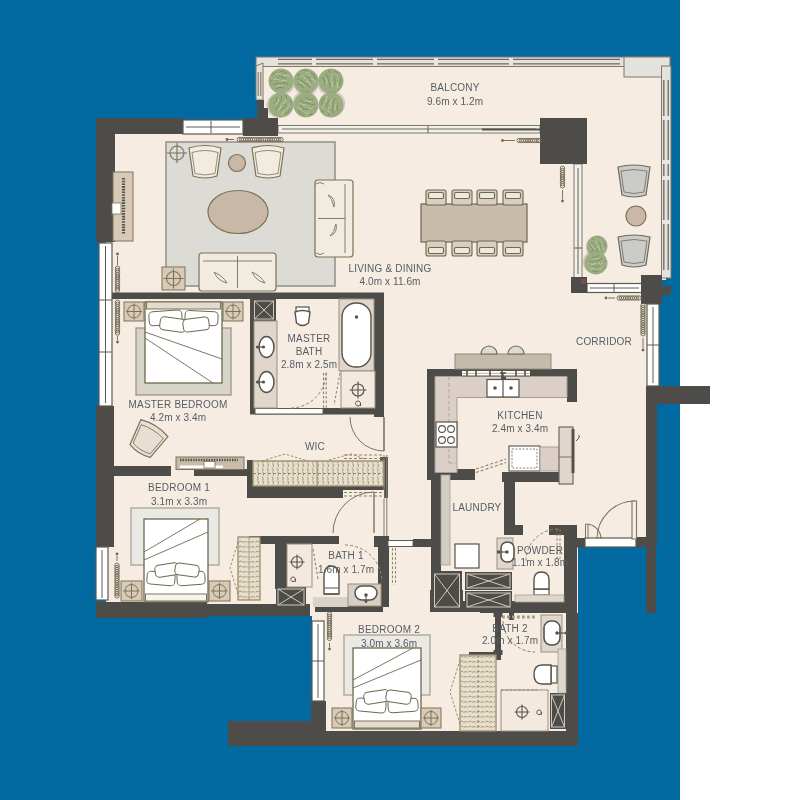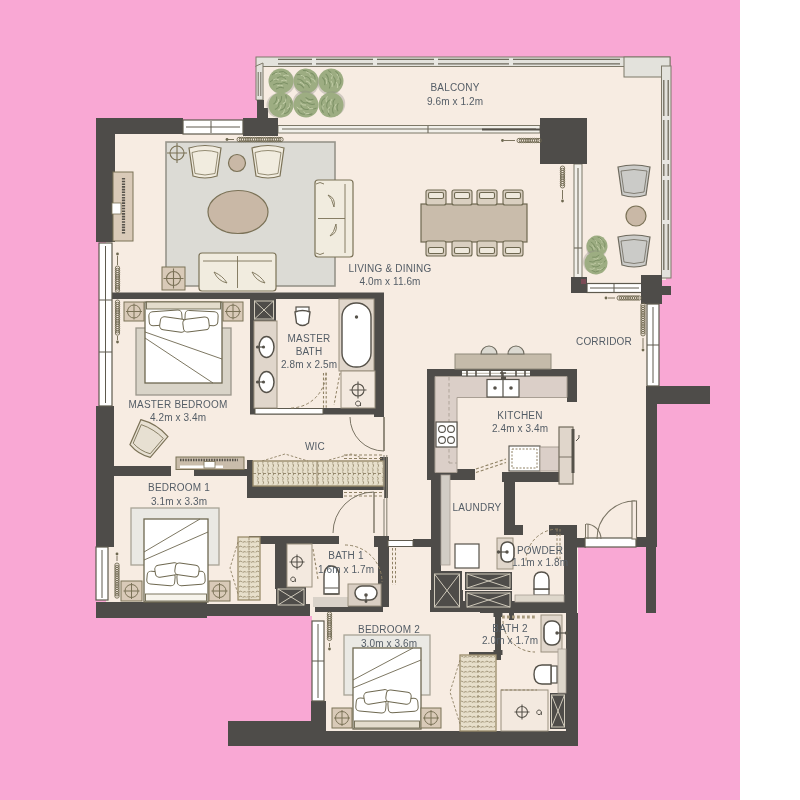--- a/index.html
+++ b/index.html
@@ -1,16 +1,16 @@
 <!DOCTYPE html>
 <html><head>
 <meta charset="utf-8">
 <style>
   html,body{margin:0;padding:0;background:#ffffff;}
-  #wrap{width:740px;height:800px;position:relative;background:#f9a8d4;}
+  #wrap{width:680px;height:800px;position:relative;background:#0369a1;}
   svg{display:block;}
   text{font-family:"Liberation Sans",sans-serif;fill:#545d66;}
   .lbl{font-size:10px;letter-spacing:0.2px;}
   .dim{font-size:10px;letter-spacing:0.1px;}
 </style>
 </head>
 <body>
 <div id="wrap">
 <svg width="800" height="800" viewBox="0 0 800 800">
 <defs>

